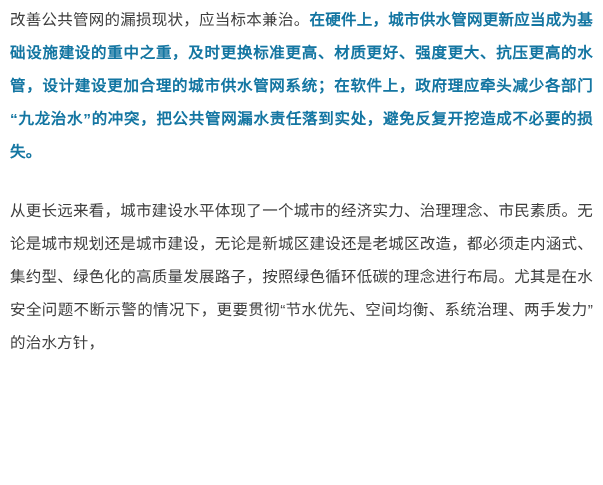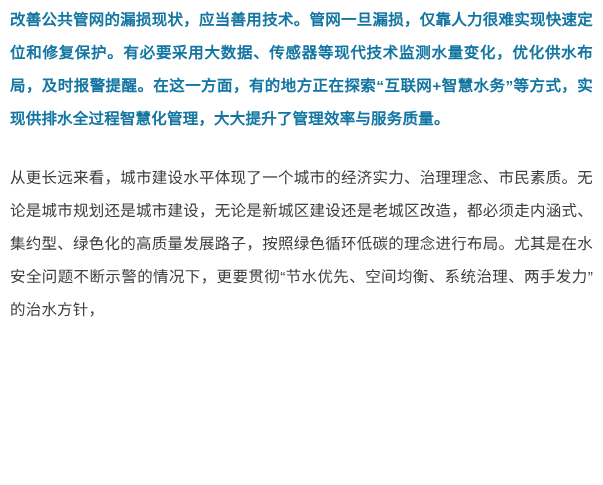--- a/index.html
+++ b/index.html
@@ -42,22 +42,22 @@
   .run-emphasis {
     font-weight: bold;
     color: var(--em-text);
   }
 </style>
 </head>
 <body>
 
 <div class="article">
 
+  <p class="para">
+    <span class="run-normal">改善公共管网的漏损现状，应当标本兼治。</span><span class="run-emphasis">在硬件上，城市供水管网更新应当成为基础设施建设的重中之重，及时更换标准更高、材质更好、强度更大、抗压更高的水管，设计建设更加合理的城市供水管网系统；在软件上，政府理应牵头减少各部门“九龙治水”的冲突，把公共管网漏水责任落到实处，避免反复开挖造成不必要的损失。</span>
+  </p>
 
-  <p class="para">
-    <span class="run-emphasis">改善公共管网的漏损现状，应当善用技术。管网一旦漏损，仅靠人力很难实现快速定位和修复保护。有必要采用大数据、传感器等现代技术监测水量变化，优化供水布局，及时报警提醒。在这一方面，有的地方正在探索“互联网+智慧水务”等方式，实现供排水全过程智慧化管理，大大提升了管理效率与服务质量。</span>
-  </p>
 
   <p class="para">
     <span class="run-normal">从更长远来看，城市建设水平体现了一个城市的经济实力、治理理念、市民素质。无论是城市规划还是城市建设，无论是新城区建设还是老城区改造，都必须走内涵式、集约型、绿色化的高质量发展路子，按照绿色循环低碳的理念进行布局。尤其是在水安全问题不断示警的情况下，更要贯彻“节水优先、空间均衡、系统治理、两手发力”的治水方针，</span>
   </p>
 
 </div>
 
 </body></html>

